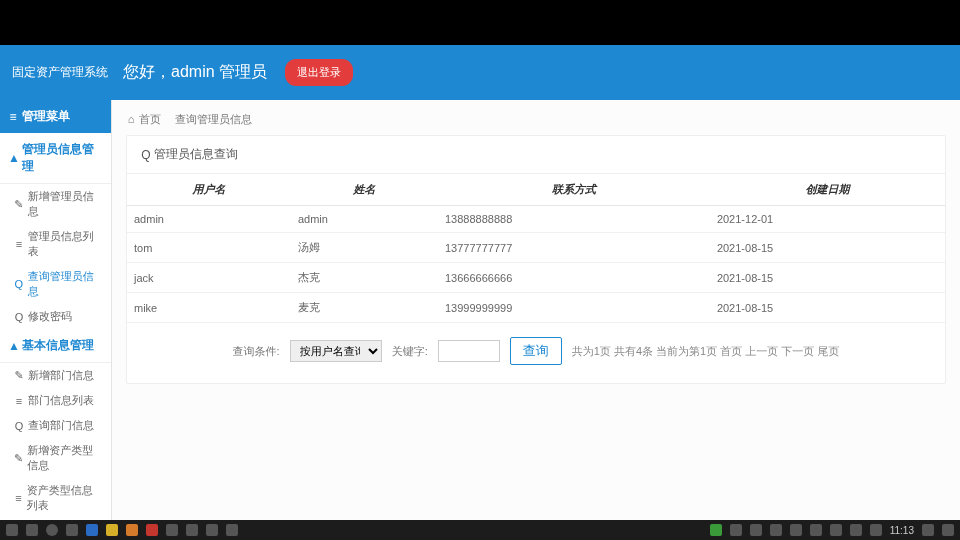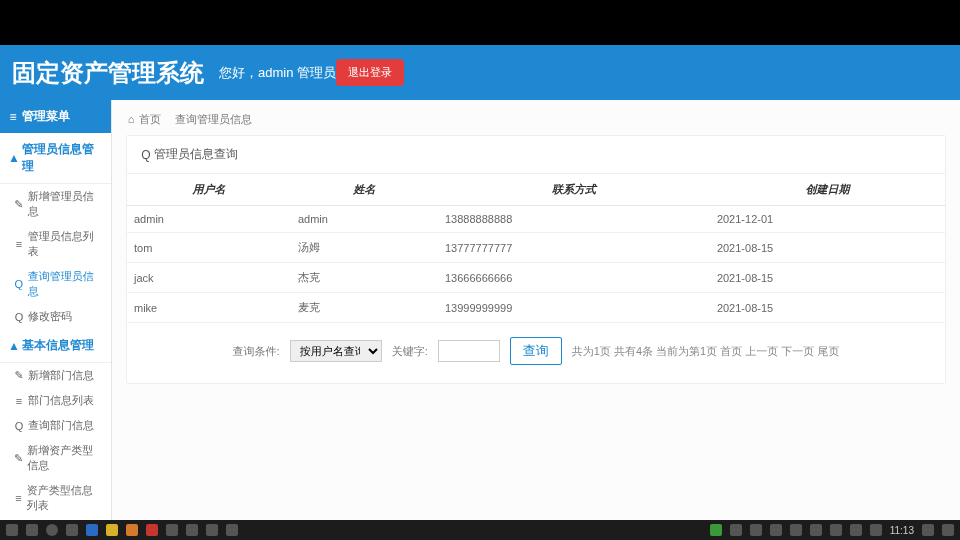--- a/index.html
+++ b/index.html
@@ -1,21 +1,21 @@
 <!DOCTYPE html>
 <html><head>
 <meta charset="utf-8">
 <style>
 * { margin: 0; padding: 0; box-sizing: border-box; }
 body { font-family: "Microsoft YaHei", Arial, sans-serif; font-size: 12px; background: #fff; width: 960px; height: 540px; overflow: hidden; position: relative; }
 .topbar { height: 45px; background: #000; }
 .header { height: 55px; background: #1e88d2; color: #fff; display: flex; align-items: center; padding: 0 12px; }
-.header-title { font-size: 24px; font-weight: 700; margin-right: 15px; }
-.header-greet { font-size: 13px; }
-.header-logout { background: #e23c3c; color: #fff; border: none; padding: 6px 12px; border-radius: 4px; font-size: 11px; cursor: pointer; }
+.header-title { font-size: 12px; font-weight: 400; margin-right: 15px; }
+.header-greet { font-size: 16px; margin-right: 18px; }
+.header-logout { background: #e23c3c; color: #fff; border: none; padding: 6px 12px; border-radius: 11px; font-size: 11px; cursor: pointer; }
 .body-wrap { display: flex; height: 420px; }
 .sidebar { width: 112px; border-right: 1px solid #e4e4e4; background: #fff; overflow: hidden; }
 .menu-head { background: #1e88d2; color: #fff; font-size: 12px; font-weight: 700; padding: 8px 8px; display: flex; align-items: center; gap: 4px; }
 .menu-cat { color: #1e88d2; font-size: 12px; font-weight: 700; padding: 8px 8px; border-bottom: 1px solid #eee; display: flex; align-items: center; gap: 4px; cursor: pointer; }
 .menu-item { color: #666; font-size: 11px; padding: 5px 8px 5px 14px; display: flex; align-items: center; gap: 4px; cursor: pointer; }
 .menu-item.active { color: #1e88d2; }
 .content { flex: 1; padding: 8px 14px; background: #fcfcfc; overflow: auto; }
 .crumb { font-size: 11px; color: #777; padding: 4px 0 8px 0; display: flex; gap: 14px; align-items: center; }
 .panel { background: #fff; border: 1px solid #eee; border-radius: 2px; }
 .panel-title { font-size: 12px; color: #555; padding: 10px 14px; border-bottom: 1px solid #eee; display: flex; align-items: center; gap: 3px; }

